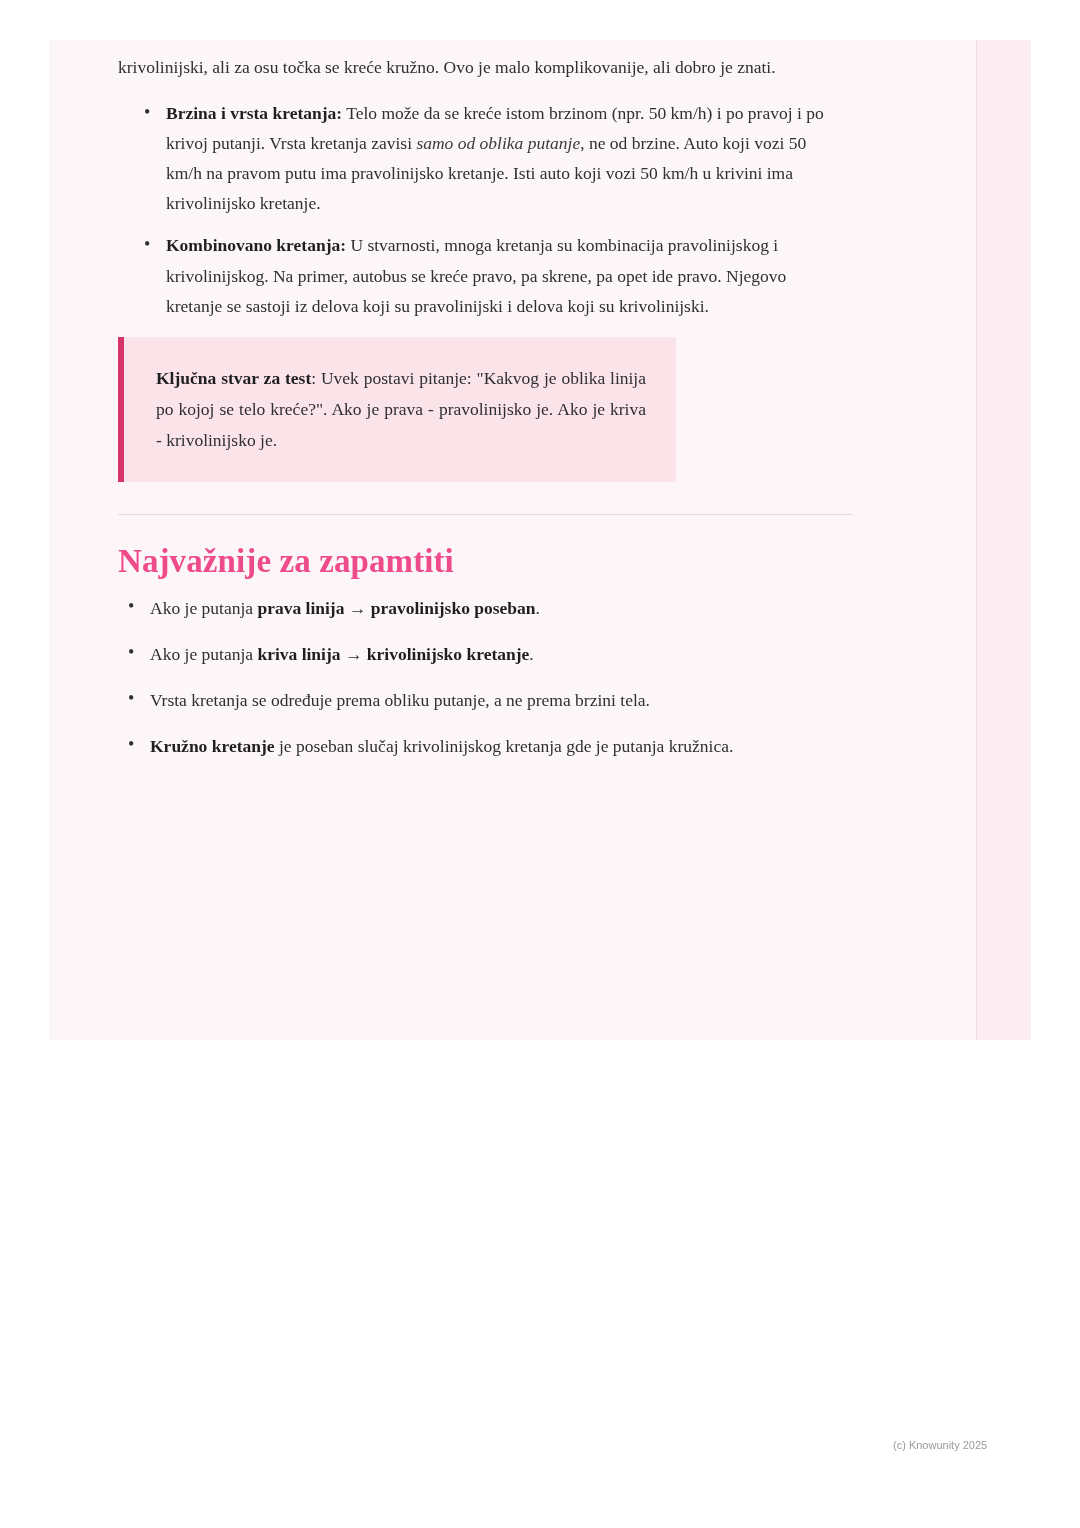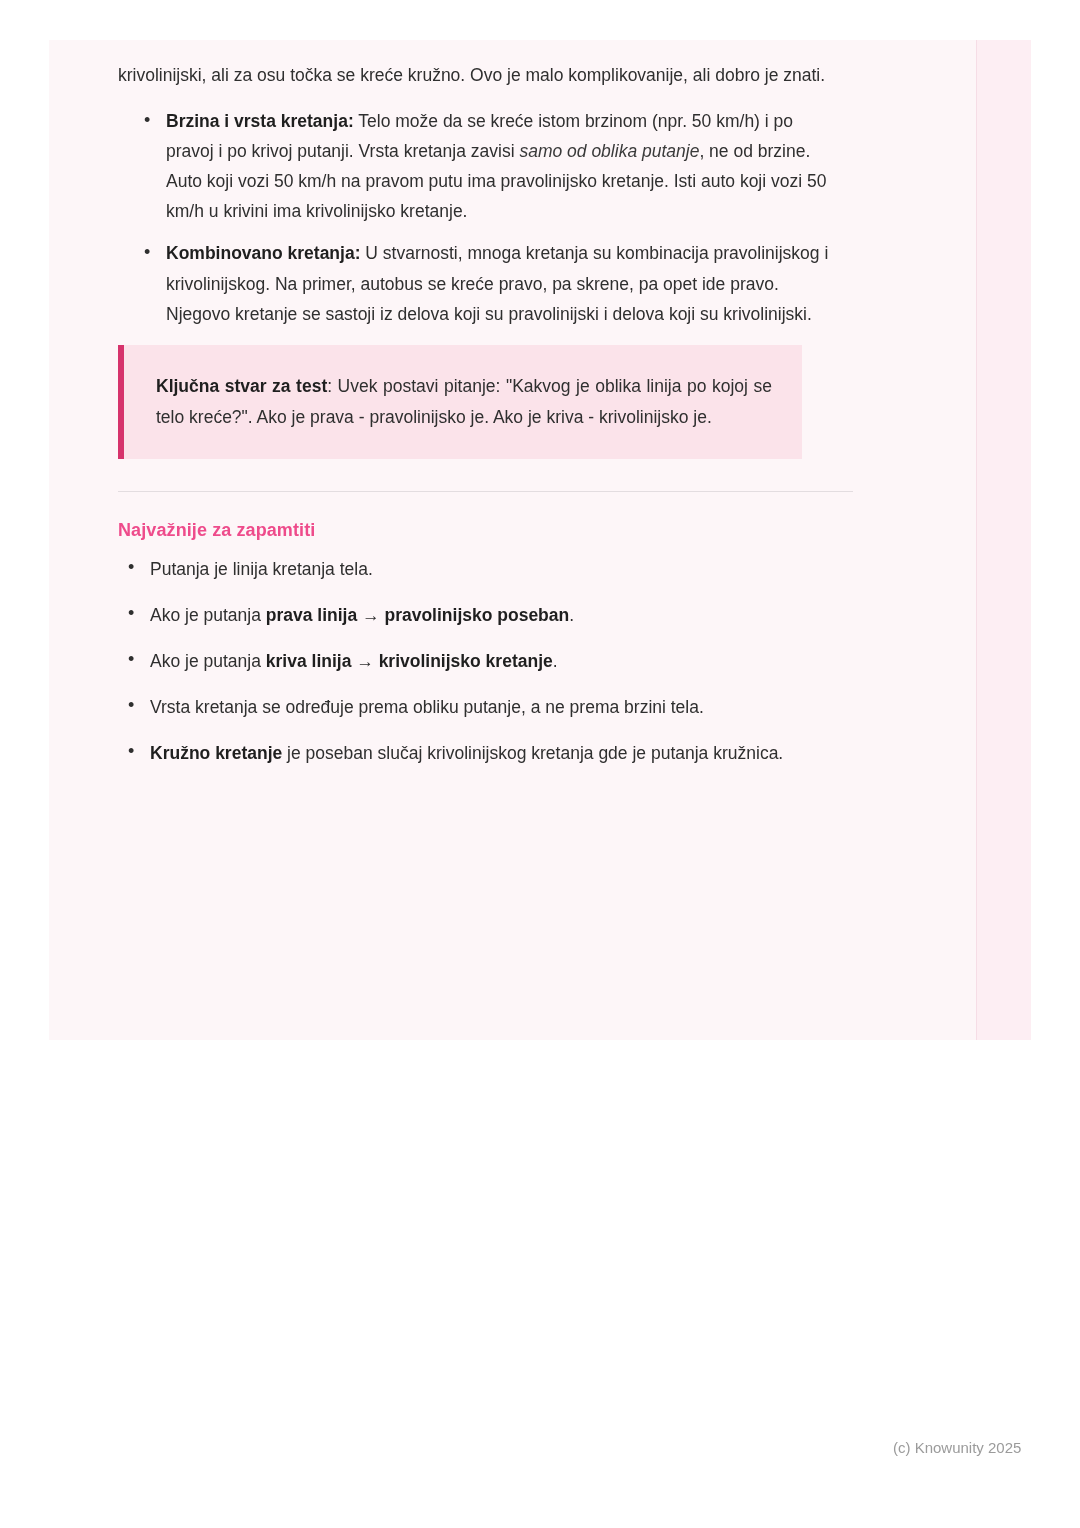--- a/index.html
+++ b/index.html
@@ -21,22 +21,23 @@
     left: 49px;
     top: 40px;
     width: 982px;
     height: 1000px;
     background: #fdf6f8;
   }
 
   .content {
     position: absolute;
     left: 69px;
-    top: 20px;
+    top: 12px;
     width: 740px;
+    font-family: Liberation Serif, serif;
   }
 
   p, li {
     font-size: 17.5px;
     line-height: 1.72;
     margin: 0;
     color: #2f2f2f;
   }
 
   .para-top {
@@ -63,40 +64,40 @@
     color: #2f2f2f;
   }
 
   b, strong { font-weight: bold; color: #1f1f1f; }
   i, em { font-style: italic; color: #3a3a3a; }
 
   .callout {
     background: #fbe3ea;
     border-left: 6px solid #d6336c;
     padding: 26px 30px 26px 32px;
-    width: 684px;
+    width: 558px;
     box-sizing: border-box;
   }
   .callout p {
     text-align: justify;
     font-size: 17.5px;
     line-height: 1.78;
     color: #2f2f2f;
   }
 
   .divider {
     margin: 32px 0 0 0;
     width: 735px;
     height: 1px;
     background: #e3dde0;
   }
 
   h2.section-title {
     color: #ee4b8b;
-    font-size: 18px;
+    font-size: 33px;
     font-weight: bold;
     margin: 28px 0 14px 0;
     letter-spacing: 0.1px;
   }
 
   ul.summary {
     list-style: none;
     margin: 0;
     padding: 0;
   }
@@ -123,21 +124,21 @@
     width: 54px;
     height: 1000px;
     background: #fdeef3;
     border-left: 1px solid #f6dde6;
   }
 
   .footer {
     position: absolute;
     left: 893px;
     top: 1439px;
-    font-size: 15px;
+    font-size: 11px;
     color: #9b9b9b;
     text-align: center;
   }
 </style>
 </head>
 <body>
 
 <div class="page">
 
   <div class="sidebar-strip"></div>
@@ -157,21 +158,20 @@
 
     <div class="callout">
       <p><b>Ključna stvar za test</b><span>: Uvek postavi pitanje: "Kakvog je oblika linija po kojoj se telo kreće?". Ako je prava - pravolinijsko je. Ako je kriva - krivolinijsko je.</span></p>
     </div>
 
     <div class="divider"></div>
 
     <h2 class="section-title">Najvažnije za zapamtiti</h2>
 
     <ul class="summary">
-      <li><span>Putanja je linija kretanja tela.</span><b></b><span></span><b></b><span></span></li>
       <li><span>Ako je putanja </span><b>prava linija</b><span> → </span><b>pravolinijsko poseban</b><span>.</span></li>
       <li><span>Ako je putanja </span><b>kriva linija</b><span> → </span><b>krivolinijsko kretanje</b><span>.</span></li>
       <li><span>Vrsta kretanja se određuje prema obliku putanje, a ne prema brzini tela.</span><b></b><span></span><b></b><span></span></li>
       <li><span></span><b>Kružno kretanje</b><span> je poseban slučaj krivolinijskog kretanja gde je putanja kružnica.</span><b></b><span></span></li>
     </ul>
 
   </div>
 </div>
 
 <div class="footer">(c) Knowunity 2025</div>

